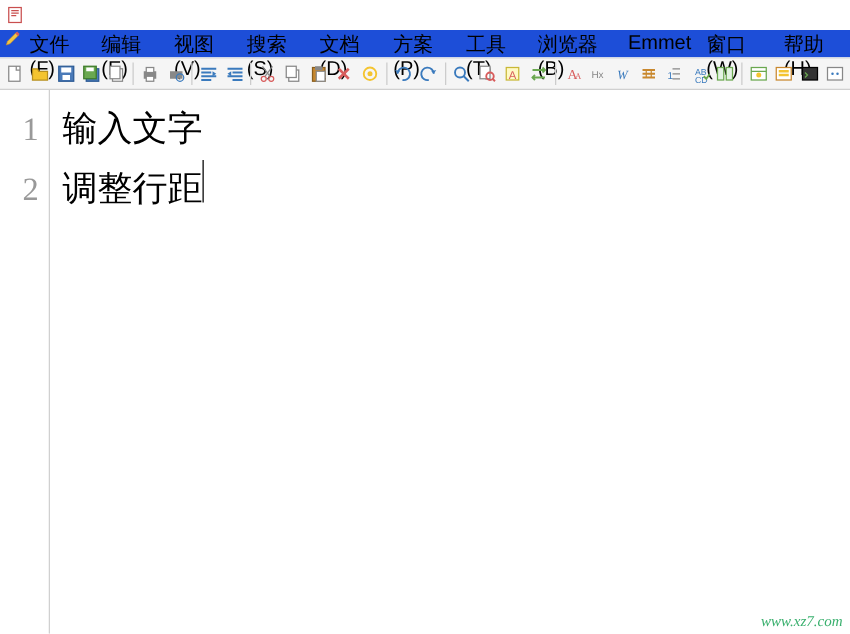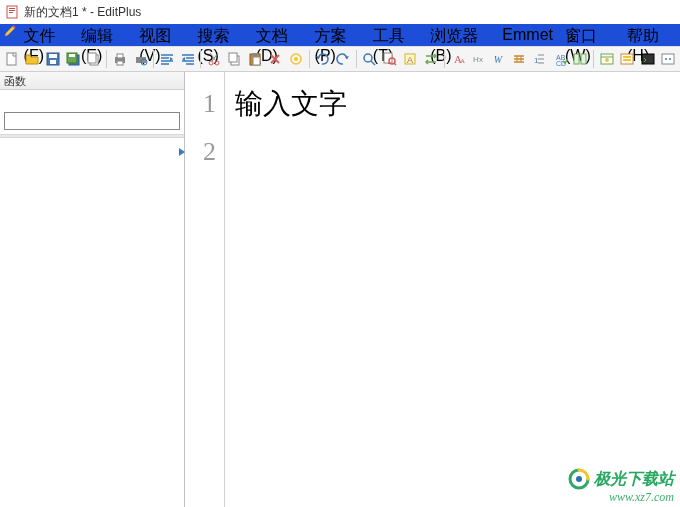--- a/index.html
+++ b/index.html
@@ -35,21 +35,20 @@
 
 <div class="titlebar">
   <span class="app-icon">
     <svg width="14" height="14" viewBox="0 0 14 14">
         <rect x="2" y="1" width="10" height="12" fill="#fff" stroke="#c94f4f"></rect>
         <rect x="4" y="3" width="6" height="1" fill="#c94f4f"></rect>
         <rect x="4" y="5" width="6" height="1" fill="#c94f4f"></rect>
         <rect x="4" y="7" width="4" height="1" fill="#c94f4f"></rect>
       </svg>
   </span>
-  <span>新的文档1 * - EditPlus</span>
 </div>
 
 <div class="menubar">
   <span class="menu-icon" style="width:18px;display:flex;align-items:center;justify-content:center;">
     <svg width="14" height="14" viewBox="0 0 14 14">
         <path d="M2 12 L3 9 L10 2 L12 4 L5 11 Z" fill="#f2c744" stroke="#c9882e" stroke-width="0.5"></path>
         <path d="M10 2 L12 4" stroke="#d85c5c" stroke-width="2"></path>
       </svg>
   </span>
   <span class="menu-item">文件(F)</span>
@@ -323,43 +322,32 @@
         <svg width="16" height="16" viewBox="0 0 16 16">
           <rect x="2" y="3" width="12" height="10" fill="#fff" stroke="#888"></rect>
           <circle cx="6" cy="8" r="1" fill="#3a7abd"></circle>
           <circle cx="10" cy="8" r="1" fill="#3a7abd"></circle>
         </svg>
       </span>
     </div>
   </div>
 
 <div class="main">
-  <div class="sidebar">
-    <div class="sidebar-header">函数</div>
-    <div class="sidebar-input-area">
-      <input class="sidebar-input" value="" style="">
-    </div>
-    <div class="sidebar-divider"></div>
-  </div>
   <div class="editor">
     <div class="gutter" id="gutter">
         <div class="ln">1</div>
         <div class="ln current">2</div>
       </div>
     <div class="content" id="content">
         <div class="line">
           <span>输入文字</span>
         </div>
+        <div class="line">
+          <span>调整行距</span>
+          <span class="cursor"></span>
+        </div>
       </div>
   </div>
 </div>
 
 <div class="watermark">
-  <div class="brand">
-    <svg width="22" height="22" viewBox="0 0 22 22">
-      <path d="M11 2 A9 9 0 1 0 20 11" fill="none" stroke="#2ea865" stroke-width="3" stroke-linecap="round"></path>
-      <path d="M11 2 A9 9 0 0 1 20 11" fill="none" stroke="#f4c430" stroke-width="3" stroke-linecap="round"></path>
-      <circle cx="11" cy="11" r="3" fill="#2b6fb3"></circle>
-    </svg>
-    <span>极光下载站</span>
-  </div>
   <div class="url">www.xz7.com</div>
 </div>
 
 </body></html>

